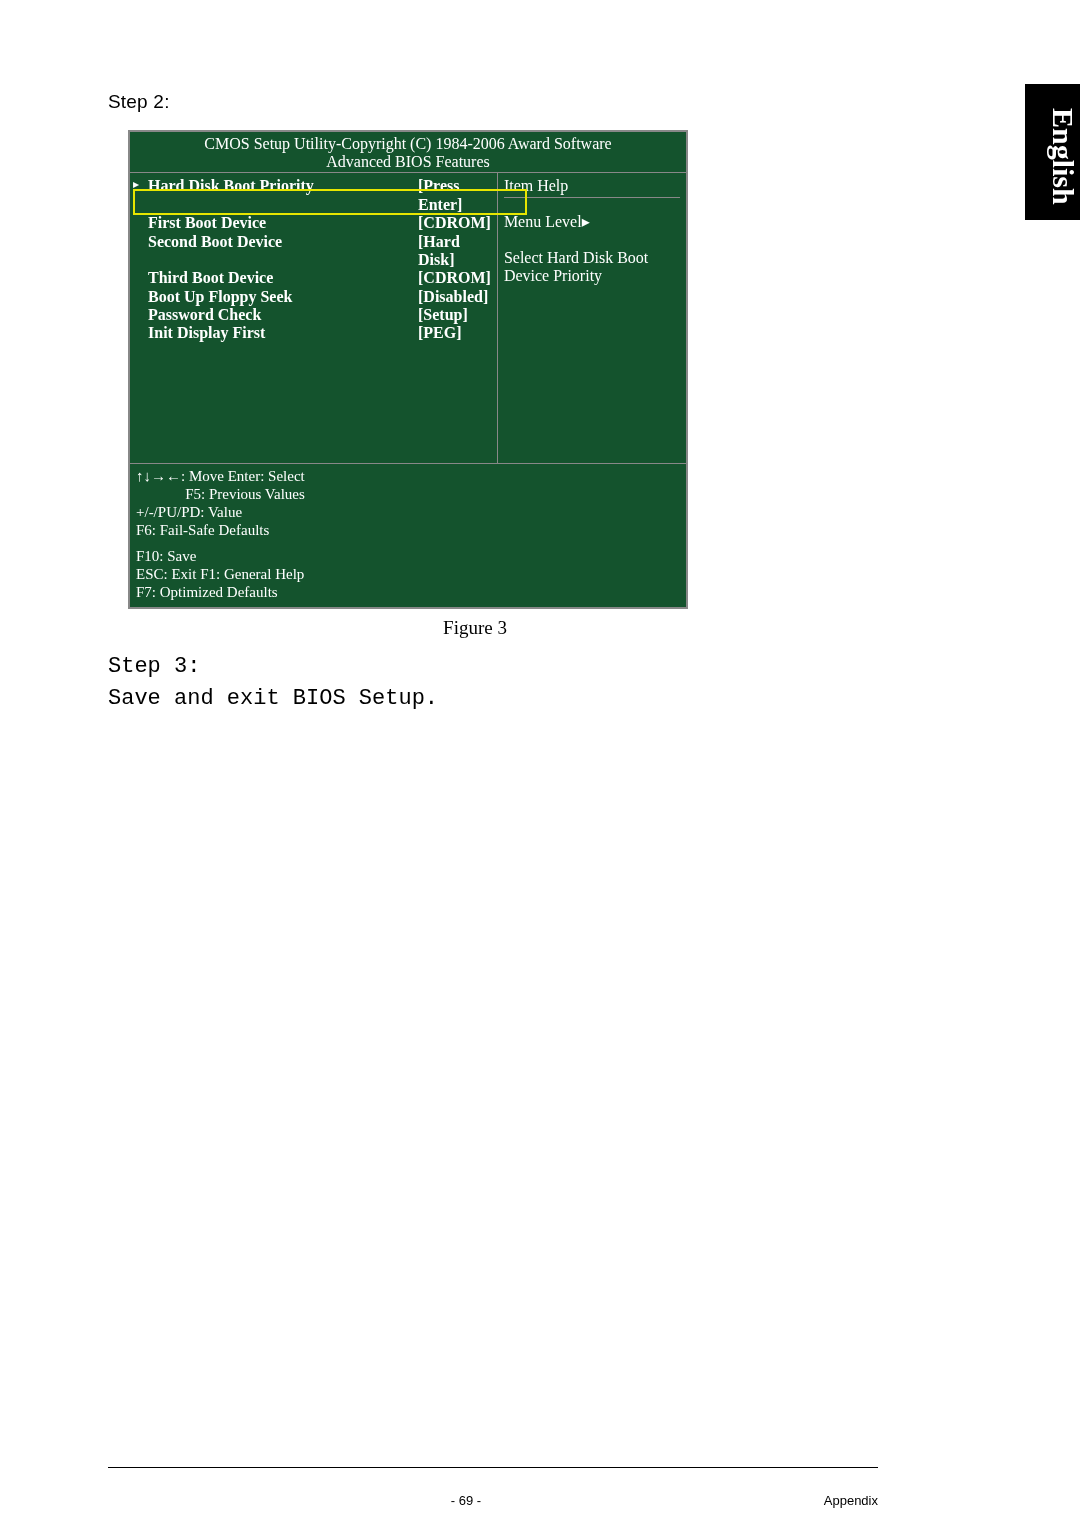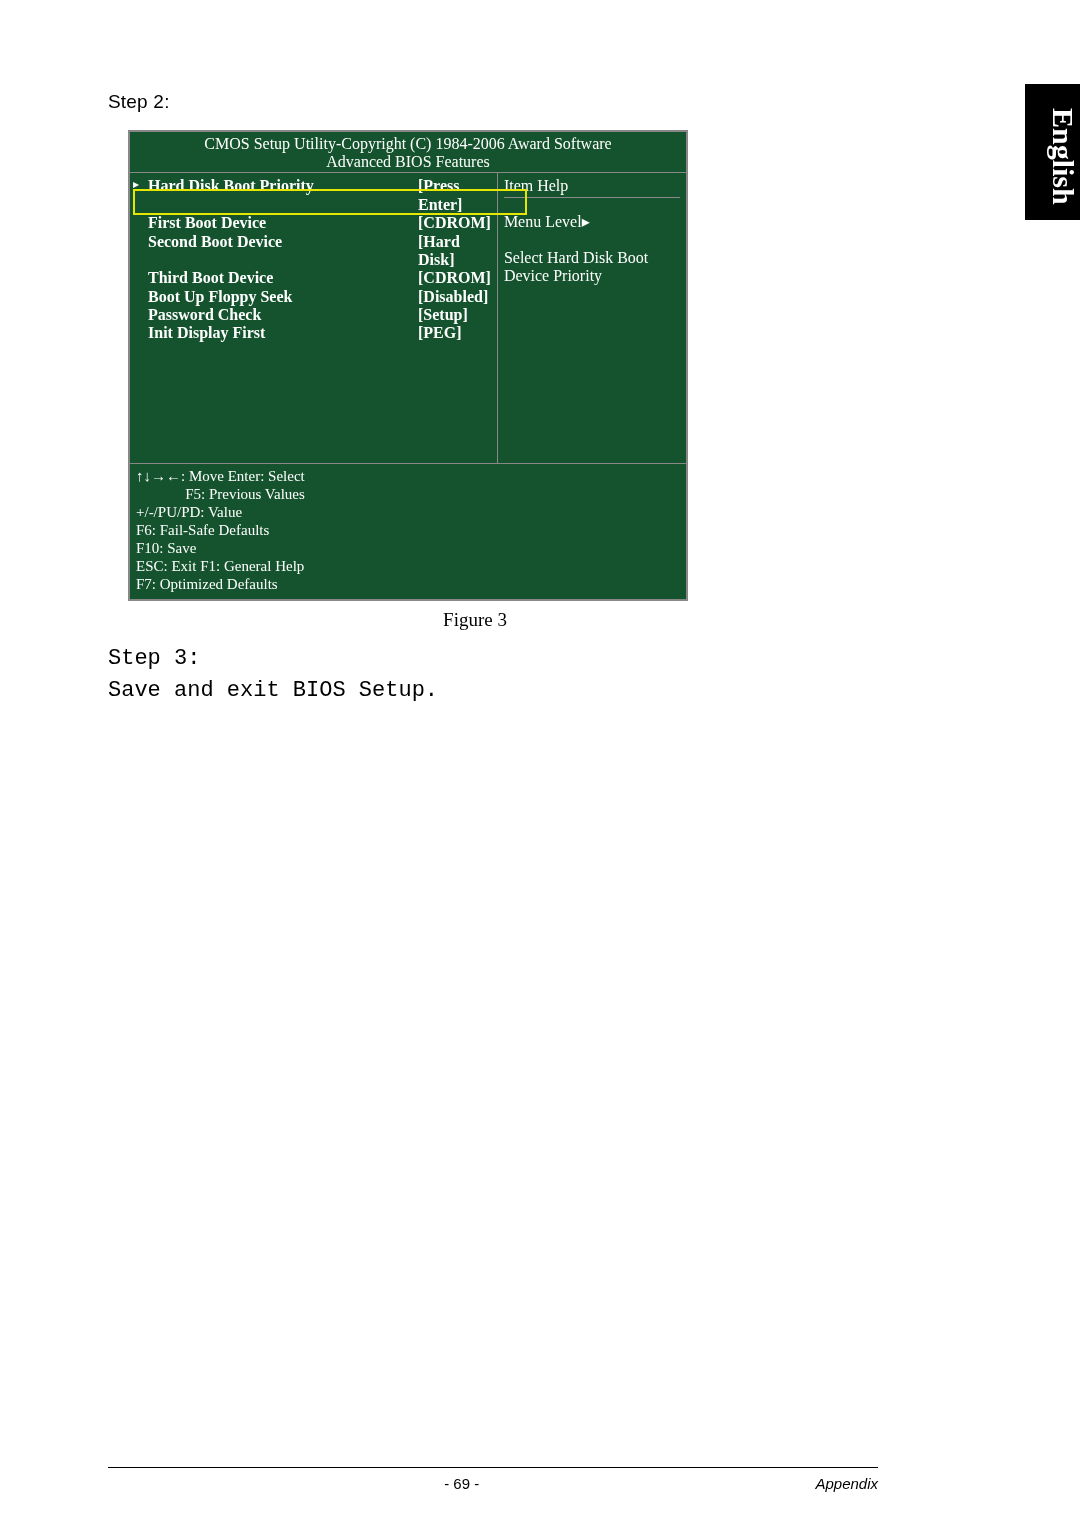--- a/index.html
+++ b/index.html
@@ -102,21 +102,21 @@
   .bios-footer {
     display: flex;
     padding: 3px 6px 6px 6px;
     font-size: 15px;
     line-height: 1.2;
     flex-direction: column;
   }
   .bios-footer .col { }
   .fc1 { width: 218px; }
   .fc2 { width: 176px; }
-  .fc3 { width: 94px; }
+  .fc3 { width: 94px; margin-top: 8px; }
   .fc4 { flex: 1; text-align: left; }
   .figure-caption {
     text-align: center;
     font-size: 19px;
     margin-top: 8px;
     width: 734px;
     font-family: Liberation Serif, serif;
   }
   .step3 {
     margin-top: 12px;
@@ -127,27 +127,27 @@
   .footer-rule {
     position: absolute;
     left: 108px;
     bottom: 64px;
     width: 770px;
     border-top: 1.5px solid #000;
   }
   .page-footer {
     position: absolute;
     left: 108px;
-    bottom: 40px;
+    bottom: 24px;
     width: 770px;
     display: flex;
-    font-size: 15px;
+    font-size: 13px;
   }
   .pg-num { flex: 1; text-align: center; }
-  .pg-section { text-align: left; font-style: italic; }
+  .pg-section { text-align: left; }
 </style>
 </head>
 <body>
 
 <div class="page">
 
   <div class="sidebar-tab">
     <span>English</span>
   </div>
 

